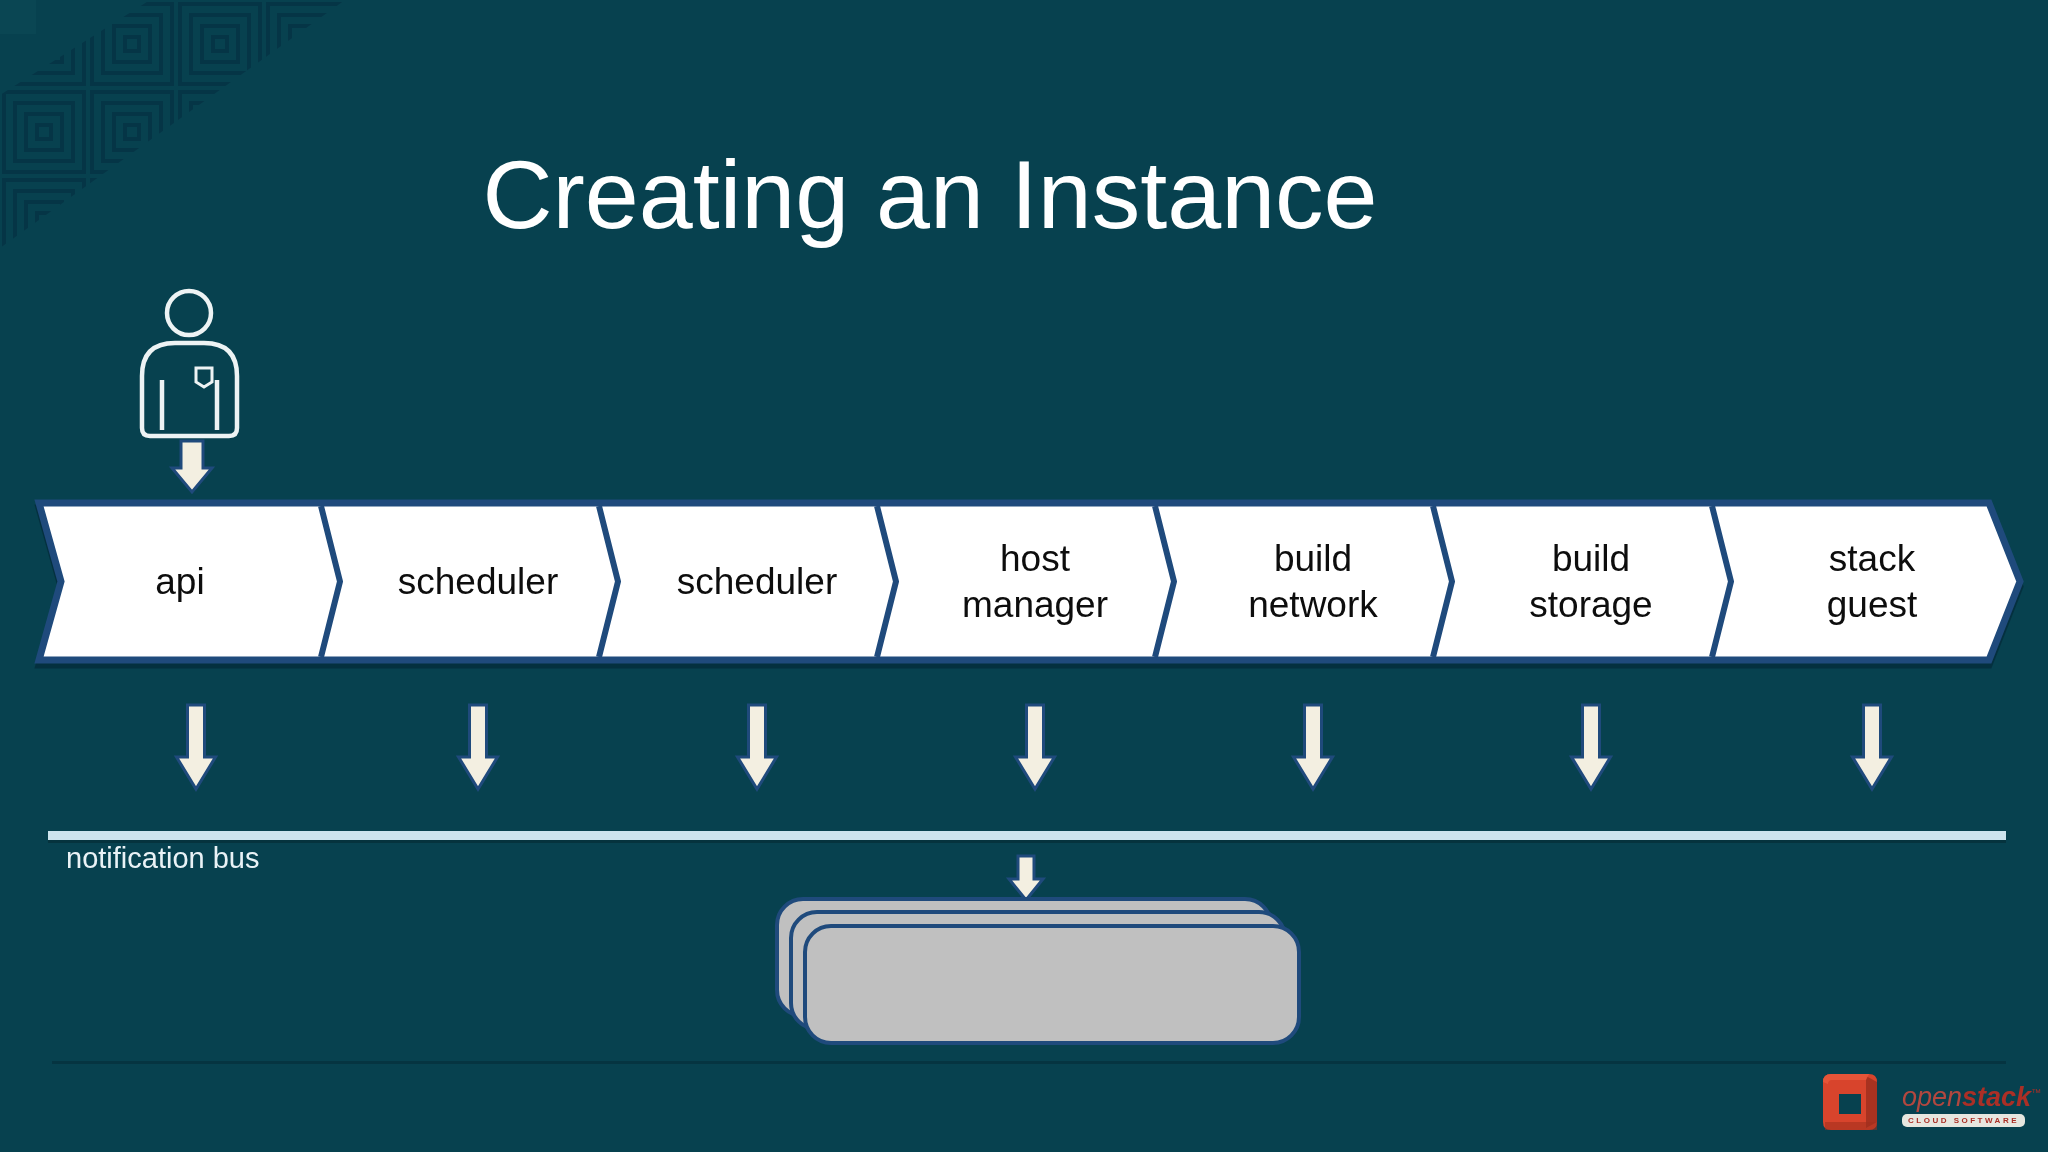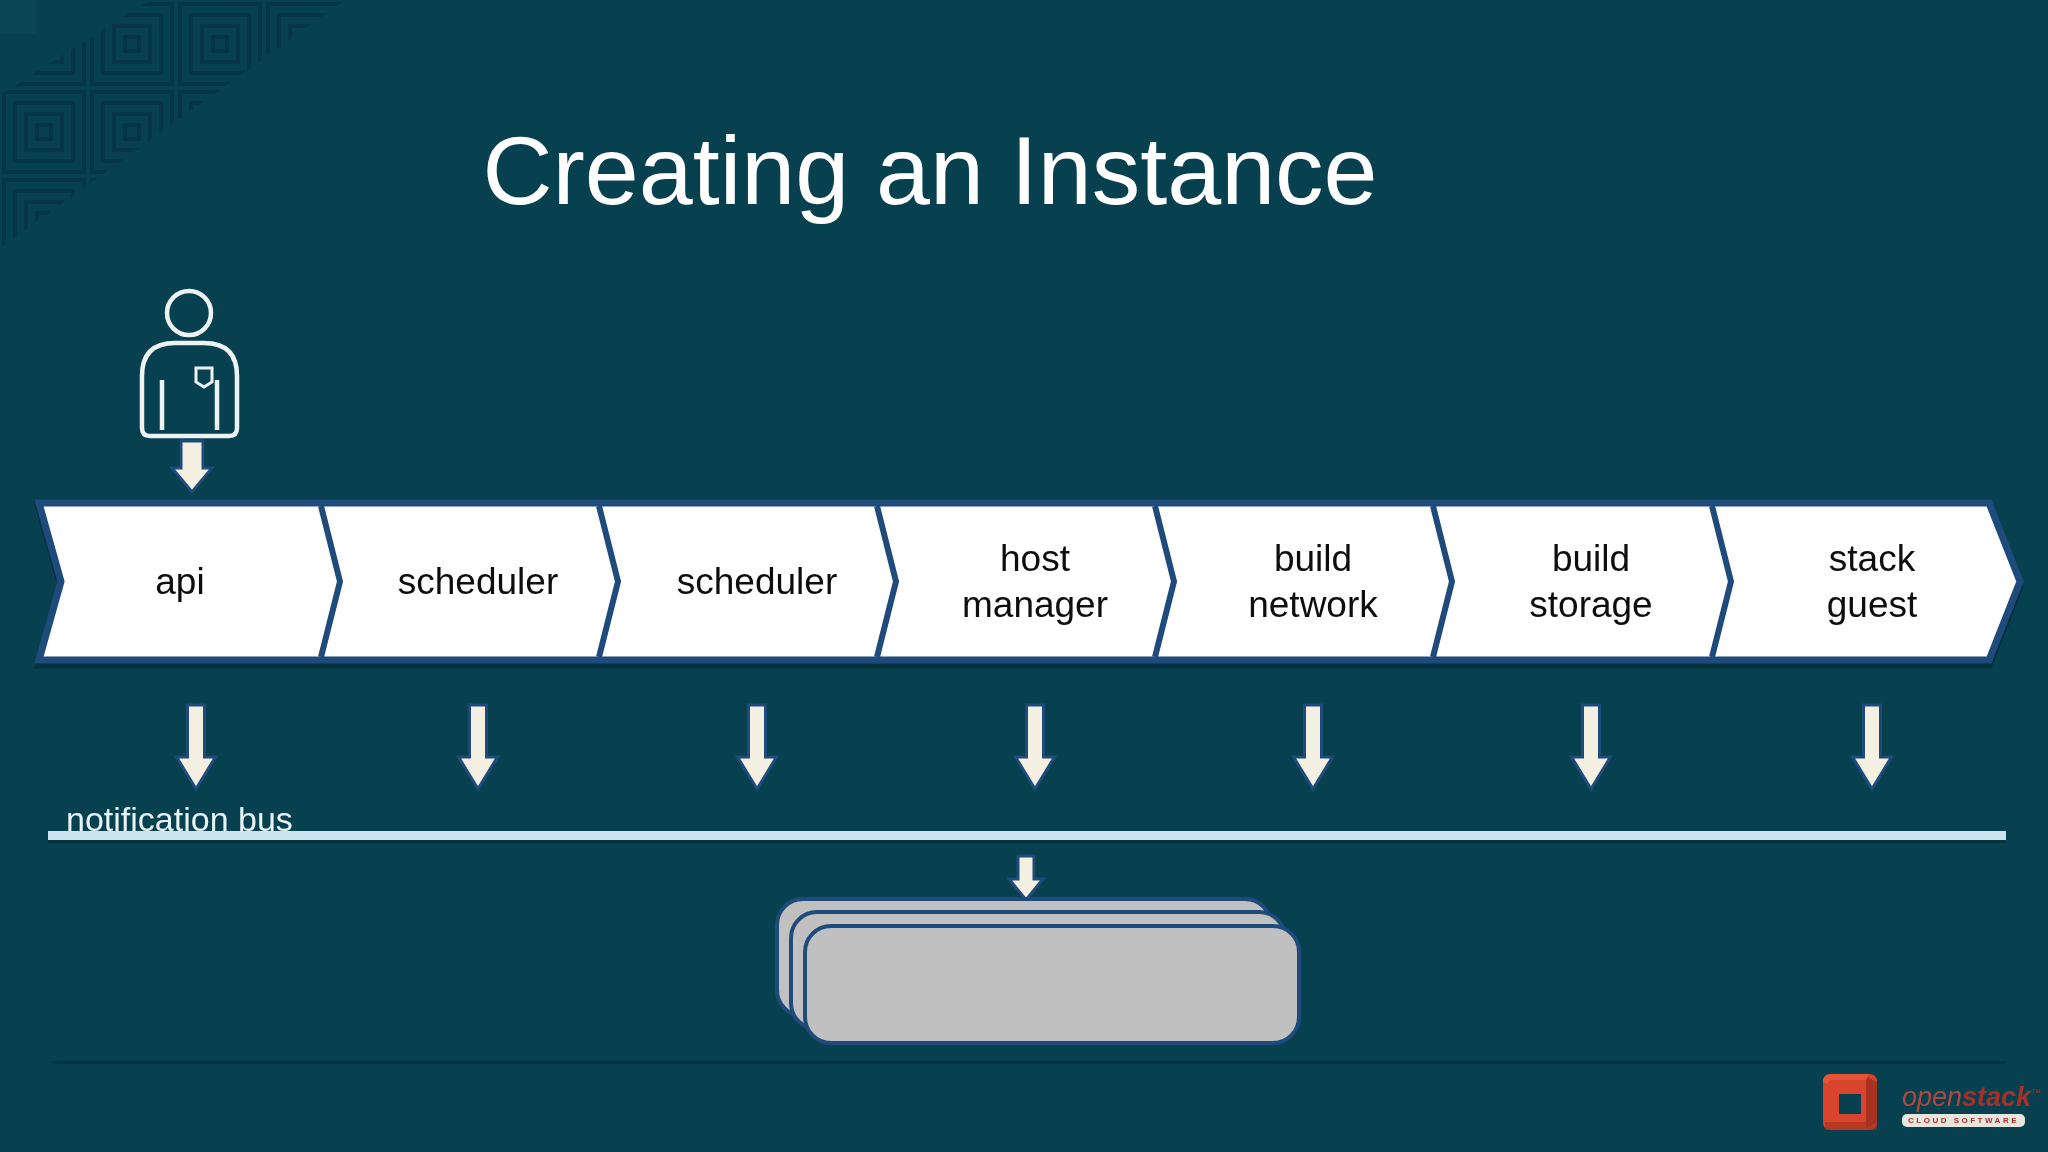--- a/index.html
+++ b/index.html
@@ -5,36 +5,36 @@
   html,body{margin:0;padding:0;background:#02222b;}
   .slide{
     position:relative;
     width:2048px;height:1152px;
     overflow:hidden;
     background:var(--bg);
     font-family:"Liberation Sans", sans-serif;
   }
   .abs{position:absolute;}
   .title{
-    left:0;top:110px;width:1860px;
+    left:0;top:134px;width:1860px;
     text-align:center;
     font-size:97px;line-height:1.25;font-weight:400;
     color:var(--white);
     letter-spacing:0;
   }
   .step-label{
     top:503px;height:157px;width:280px;
     display:flex;align-items:center;justify-content:center;
     text-align:center;
     font-size:37px;line-height:1.22;color:var(--ink);
     white-space:pre-line;
   }
   .bus-label{
-    left:66px;top:800px;
-    font-size:34px;color:var(--bustext);
+    left:66px;top:842px;
+    font-size:29px;color:var(--bustext);
   }
   .consumer-label{
     left:805px;top:926px;width:494px;height:117px;
     display:flex;align-items:center;justify-content:center;
     font-size:40px;color:var(--ink);
   }
   .logo{
     left:1902px;top:1084px;width:130px;
     display:flex;flex-direction:column;align-items:flex-start;
   }

